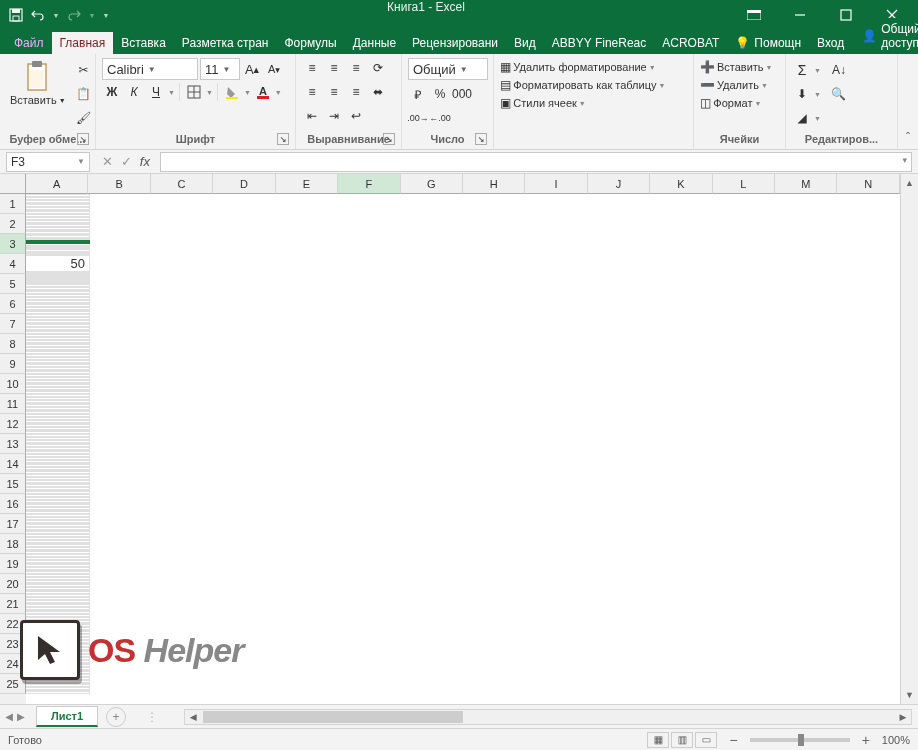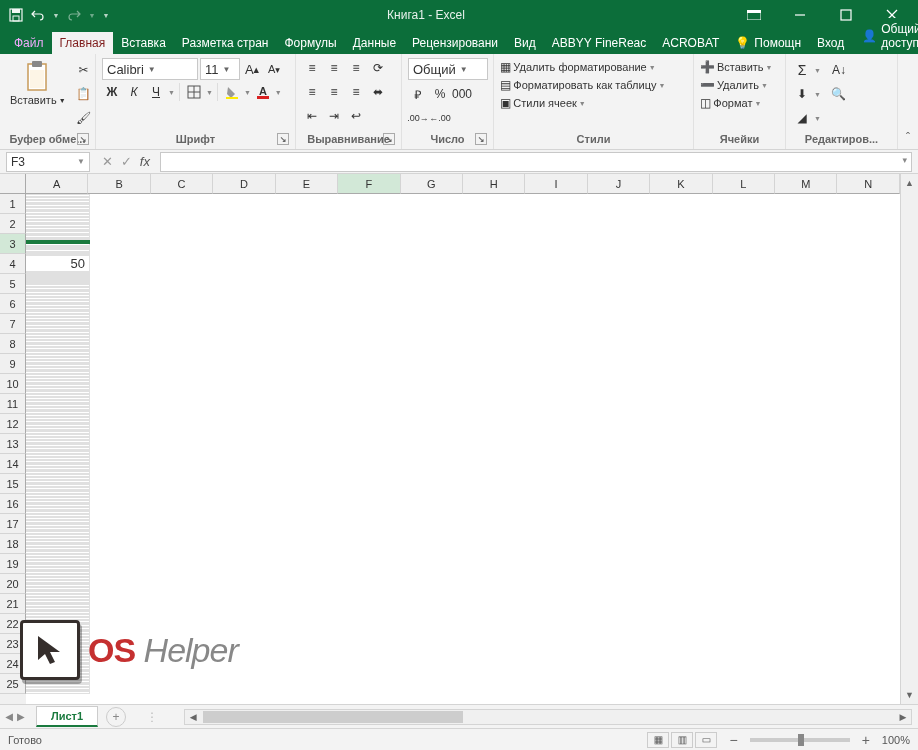--- a/index.html
+++ b/index.html
@@ -1,17 +1,17 @@
 <!DOCTYPE html>
 <html><head>
 <meta charset="utf-8">
 <style>
 * { margin:0; padding:0; box-sizing:border-box; font-family:'Segoe UI',Tahoma,sans-serif; }
 body { width:918px; height:750px; background:#fff; overflow:hidden; font-size:12px; color:#333; position:relative; }
-.titlebar { height:30px; background:#0c6e3a; display:flex; align-items:center; color:#fff;gap:16px; }
+.titlebar { height:30px; background:#0c6e3a; display:flex; color:#fff;gap:16px; }
 .qat { display:flex; align-items:center; padding:0 8px; gap:6px; }
 .qat .ic { width:16px; height:16px; display:flex; align-items:center; justify-content:center; opacity:.95; cursor:pointer; }
 .title-text { flex:1; text-align:center; font-size:12px; color:#e8f1ec; }
 .winbtns { display:flex; align-items:center; gap:6px; padding-right:6px; }
 .winbtns .wb { width:40px; height:28px; display:flex; align-items:center; justify-content:center; cursor:pointer; }
 .ribbon-tabs { height:24px; background:#0c6e3a; display:flex; align-items:flex-end; padding-left:6px; gap:0; }
 .rtab { padding:4px 8px; color:#fff; font-size:12px; cursor:pointer; white-space:nowrap; }
 .rtab.active { background:#f3f3f3; color:#7f1d1d; }
 .rtab.file { color:#f0abfc; font-weight:normal; }
 .rtab .bulb { margin-right:4px; }
@@ -63,21 +63,21 @@
 .status-right { margin-left:auto; display:flex; align-items:center; gap:8px; }
 .viewbtns { display:flex; gap:2px; }
 .viewbtns span { width:22px; height:16px; border:1px solid #ccc; display:flex; align-items:center; justify-content:center; cursor:pointer; font-size:10px; }
 .zoom-slider { width:100px; height:4px; background:#ccc; position:relative; cursor:pointer; }
 .zoom-slider .thumb { position:absolute; left:48px; top:-4px; width:6px; height:12px; background:#888; }
 .zoom-btn { cursor:pointer; font-size:14px; color:#666; padding:0 4px; }
 .watermark { position:absolute; left:20px; top:620px; display:flex; align-items:center; gap:8px; pointer-events:none; }
 .wm-icon { width:60px; height:60px; border:3px solid #352e2c; border-radius:4px; background:#fff; display:flex; align-items:center; justify-content:center; box-shadow:2px 4px 0 rgba(0,0,0,0.3); }
 .wm-text { font-size:34px; font-weight:bold; letter-spacing:-1px; }
 .wm-text .os { color:#c53030; }
-.wm-text .helper { color:#888; font-weight:normal; font-style:italic; }
+.wm-text .helper { color:#888; font-weight:bold; font-style:italic; }
 svg { display:block; }
 </style>
 </head>
 <body>
 
 <div class="titlebar">
   <div class="qat">
     <span class="ic">
         <svg width="14" height="14" viewBox="0 0 14 14">
           <rect x="1" y="1" width="12" height="12" fill="none" stroke="#fff" stroke-width="1.2"></rect>
@@ -272,21 +272,20 @@
           <span>▤</span>
           <span style="font-size:11px">Форматировать как таблицу</span>
           <span style="font-size:7px;color:#888">▼</span>
         </div>
       <div class="hstack" style="cursor:pointer">
           <span>▣</span>
           <span style="font-size:11px">Стили ячеек</span>
           <span style="font-size:7px;color:#888">▼</span>
         </div>
     </div>
-    <div class="rgroup-label"><span>Стили</span></div>
   </div>
 
   <div class="rgroup" style="width:92px">
     <div class="rgroup-body vstack" style="gap:4px;padding-top:2px">
       <div class="hstack" style="cursor:pointer">
           <span>➕</span>
           <span style="font-size:11px">Вставить</span>
           <span style="font-size:7px;color:#888">▼</span>
         </div>
       <div class="hstack" style="cursor:pointer">

